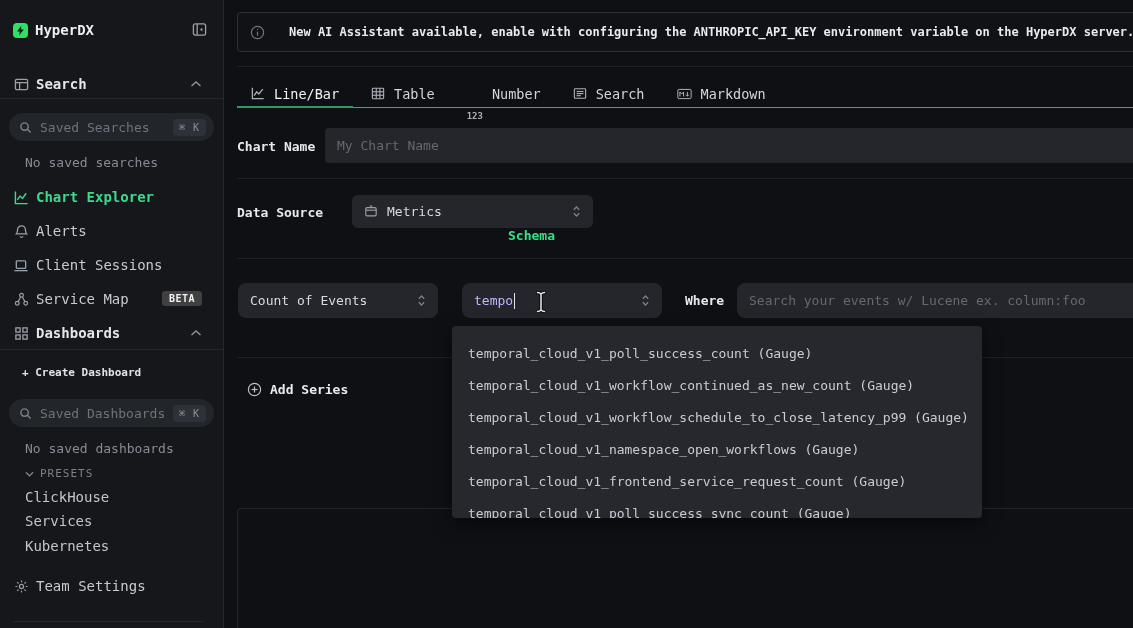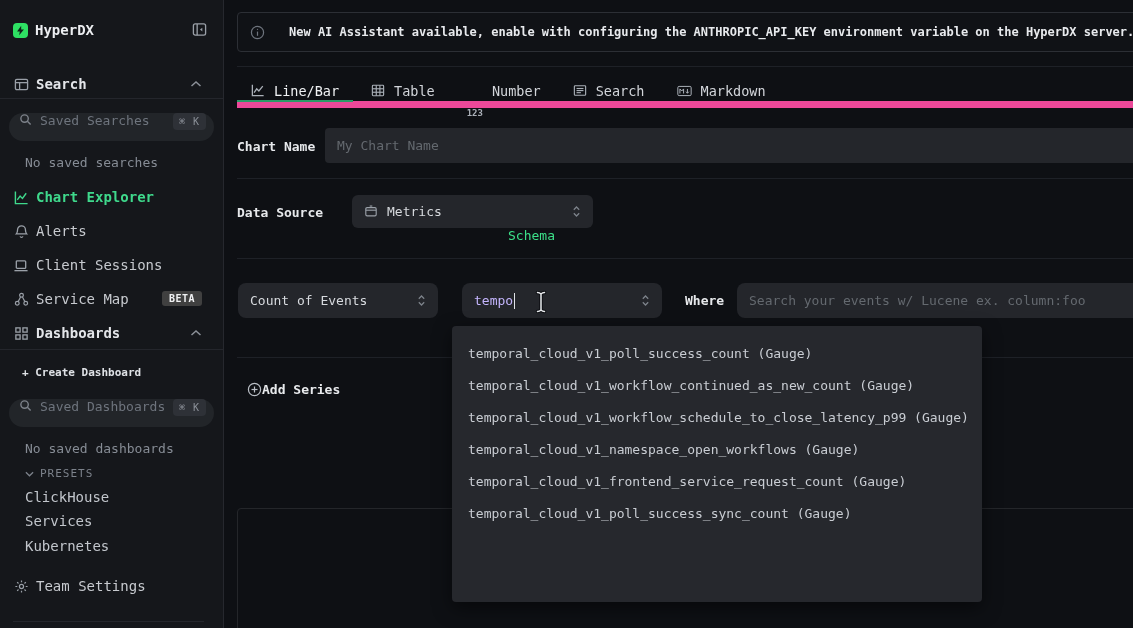--- a/index.html
+++ b/index.html
@@ -22,21 +22,21 @@
     display:inline-flex; align-items:center; justify-content:center; }
   .app-title { font-weight:bold; font-size:14px; color:#eceef1; }
   .sec-header { font-weight:bold; font-size:14px; color:#e3e5e9; }
   .nav-item { position:absolute; left:13px; display:flex; align-items:center; gap:7px;
     font-size:14px; color:#c7cacf; cursor:pointer; white-space:nowrap; }
   .nav-item .ic { width:16px; height:16px; display:inline-flex; align-items:center;
     justify-content:center; color:#9aa0a8; flex:0 0 16px; }
   .nav-item.active, .nav-item.active .ic { color:#3fd98c; font-weight:bold; }
   .pill {
     position:absolute; left:9px; width:205px; height:28px; background:#222529;
-    border-radius:14px; display:flex; align-items:flex-start; padding:0 8px 0 10px;
+    border-radius:14px; display:flex; align-items:center; padding:0 8px 0 10px;
   }
   .pill input { flex:1; min-width:0; background:transparent; border:none; outline:none;
     color:#c7cacf; font:inherit; font-size:13px; }
   .pill input::placeholder { color:#6e747d; }
   .kbd-badge { background:#2e3137; color:#8b9098; border-radius:4px; font-size:10px;
     padding:3px 6px; letter-spacing:1px; white-space:nowrap; }
   .muted { color:#868c95; font-size:13px; }
   .beta-badge { background:#404040; color:#f0f1f3; font-size:10px; font-weight:bold;
     border-radius:3px; padding:2px 7px; letter-spacing:0.5px; }
   .preset-item { position:absolute; left:25px; font-size:14px; color:#c2c6cc; cursor:pointer; }
@@ -46,21 +46,21 @@
   
   #main { position:absolute; left:224px; top:0; width:909px; height:628px; overflow:hidden; }
   .h-divider { position:absolute; height:1px; background:#1e2127; left:13px; right:0; }
   #banner {
     position:absolute; left:13px; top:12px; width:1130px; height:40px;
     border:1px solid #2c2f35; border-radius:4px; background:#101216;
     display:flex; align-items:center; gap:24px; padding:0 12px;
     font-weight:bold; font-size:12px; color:#e8eaed; white-space:nowrap;
   }
   #tabs { position:absolute; left:13px; top:80px; right:0; height:28px;
-    display:flex; border-bottom:7px solid #ec4899; }
+    display:flex; border-bottom:1px solid #ec4899; }
   .tab { display:flex; align-items:center; gap:9px; padding:0 14px; font-size:13.5px;
     color:#d2d5da; cursor:pointer; position:relative; margin-right:4px; }
   .tab .ic { color:#aab0b8; display:inline-flex; }
   .tab.active { color:#f0f2f4; }
   .tab.active::after { content:""; position:absolute; left:0; right:0; bottom:-1px;
     height:2px; background:#2b9a66; }
 
   .form-label { font-weight:bold; font-size:13px; color:#e6e8eb; white-space:nowrap; }
   .text-input {
     background:#24262b; border:none; outline:none; border-radius:4px;
@@ -68,44 +68,44 @@
   }
   .text-input::placeholder { color:#64696f; }
   .select-box {
     background:#24262b; border-radius:8px; height:35px; display:flex;
     align-items:center; padding:0 12px; cursor:pointer; color:#d7dade; font-size:13px;
   }
   .updown { color:#7d838b; flex:0 0 auto; }
 
   #source-select { position:absolute; left:128px; top:195px; width:241px; height:33px;
     border-radius:6px; gap:9px; }
-  #schema-link { color:#3ce089; font-weight:normal; margin-left:auto; cursor:pointer;margin-top:48px; }
+  #schema-link { color:#3ce089; font-weight:bold; margin-left:auto; cursor:pointer;margin-top:48px; }
 
   #agg-select { position:absolute; left:14px; top:283px; width:200px; }
   #agg-select .updown { margin-left:auto; }
   #metric-field { position:absolute; left:238px; top:283px; width:200px;
     background:#24262b; border-radius:8px; height:35px; display:flex; align-items:center;
     padding:0 12px; }
   #metric-field .val { color:#c4b5fd; }
   .caret { display:inline-block; width:1px; height:16px; background:#dfe2e6;
     margin-left:1px; vertical-align:middle; }
   #metric-field .updown { margin-left:auto; }
   #where-label { position:absolute; left:461px; top:293px; }
   #where-input { position:absolute; left:513px; top:283px; width:640px; border-radius:8px 0 0 8px; }
 
   #add-series { position:absolute; left:13px; top:376px; display:flex; align-items:center;
-    font-weight:bold; font-size:13px; color:#e8eaed; cursor:pointer;
+    gap:8px; font-weight:bold; font-size:13px; color:#e8eaed; cursor:pointer;
     padding:6px 10px; }
   #add-series .ic { color:#b9bec5; display:inline-flex; }
 
   #chart-box { position:absolute; left:13px; top:508px; width:1130px; height:300px;
     border:1px solid #24262a; border-radius:4px; z-index:1; }
 
   #metric-dropdown {
-    position:absolute; left:228px; top:326px; width:530px; height:276px;
+    position:absolute; left:228px; top:326px; width:530px; height:192px;
     background:#26282d; border-radius:4px; z-index:10; overflow:hidden;
     box-shadow:0 6px 18px rgba(0,0,0,0.5); padding-top:12px;
   }
   .metric-option { height:32px; line-height:32px; padding:0 16px; color:#c9cdd3;
     font-size:13px; white-space:nowrap; cursor:pointer; }
 
   #mouse-cursor { position:absolute; left:533px; top:290px; z-index:99; pointer-events:none; }
 
   svg { display:block; }
 </style>

